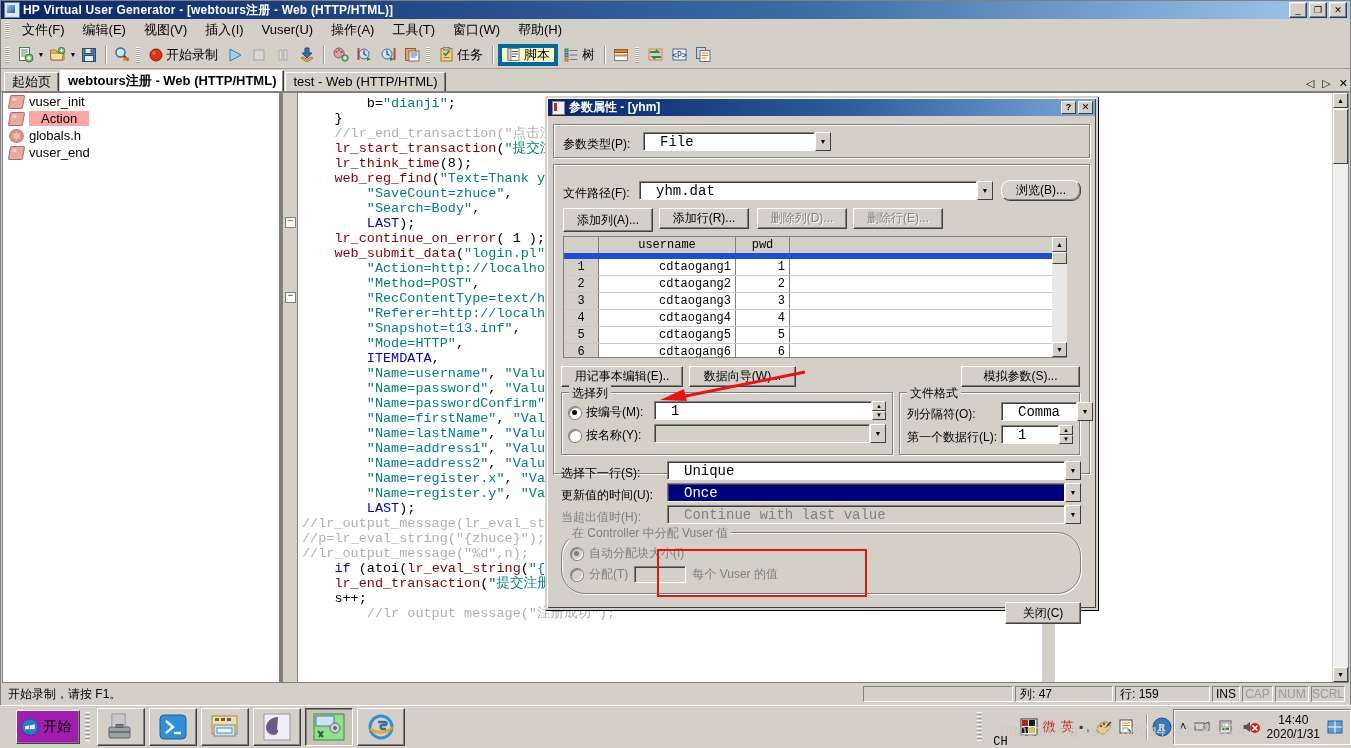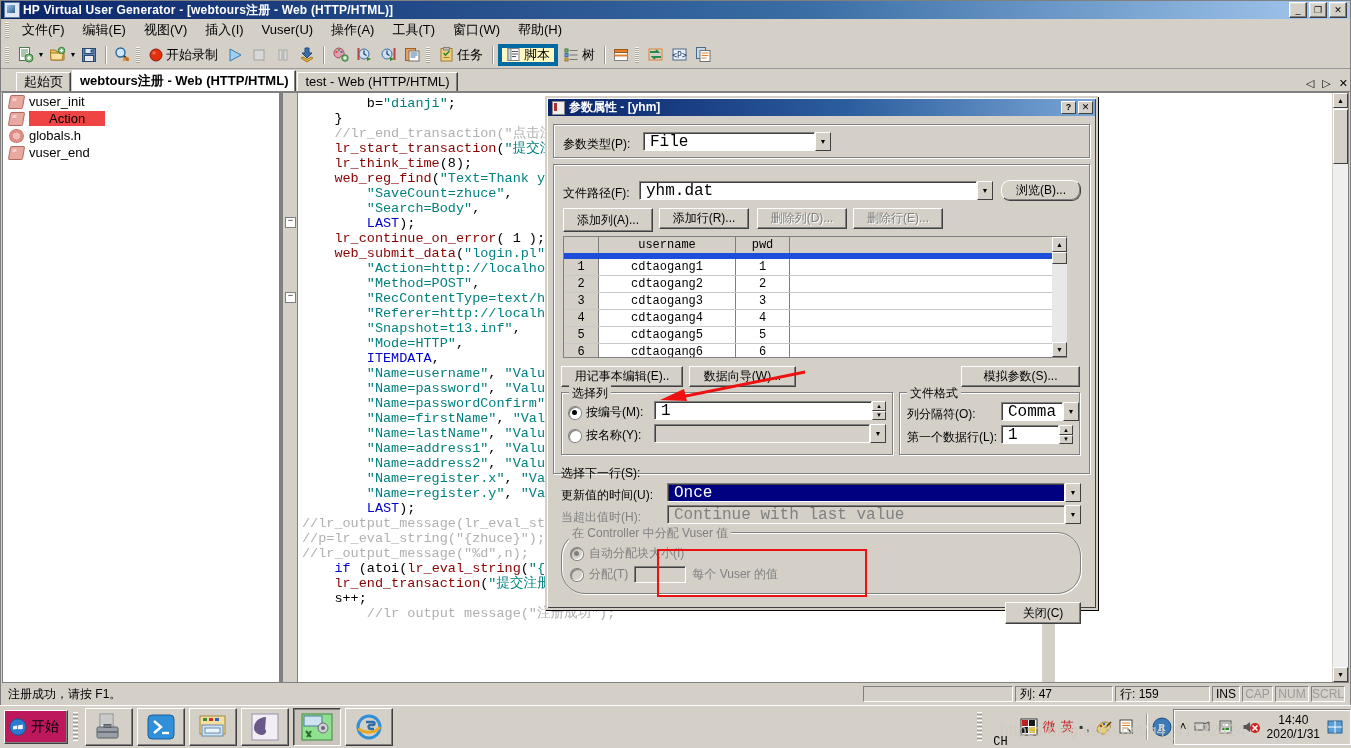--- a/index.html
+++ b/index.html
@@ -47,41 +47,41 @@
   .tbtn.pressed{border:4px solid #0369a1;background:#fef9c3;box-sizing:border-box;}
   .tbtn.wide{width:auto;padding:0 4px;}
   .tb-sep{width:1px;height:18px;background:#9a9a9a;margin:0 4px;
           box-shadow:1px 0 0 #fff;}
   .tb-lbl{font-size:13px;margin-left:3px;white-space:nowrap;}
   .arrowdn{width:8px;height:22px;display:flex;align-items:center;justify-content:center;
            font-size:7px;color:#000;}
 
   
   .doctabs{height:22px;background:#d4d0c8;display:flex;align-items:flex-end;
-           padding-left:15px;position:relative;border-bottom:1px solid #808080;}
+           padding-left:3px;position:relative;border-bottom:1px solid #808080;}
   .dtab{height:18px;line-height:17px;padding:0 7px;margin-right:1px;font-size:13px;
         background:#d4d0c8;border:1px solid #fff;border-right-color:#404040;
         border-bottom:none;box-shadow:inset -1px 0 0 #808080;white-space:nowrap;}
   .dtab.active{font-weight:bold;background:#fff;height:20px;line-height:19px;}
   .dtab.plain{background:#d4d0c8;}
   .tabnav{position:absolute;right:2px;bottom:1px;display:flex;gap:8px;align-items:center;
           font-size:11px;color:#000;}
   .tabnav span{cursor:default;}
 
   
   .workspace{position:absolute;left:1px;top:91px;right:1px;bottom:22px;background:#808080;}
   .treepanel{position:absolute;left:0;top:0;width:278px;bottom:0;background:#fff;
              border:1px solid #808080;box-sizing:border-box;overflow:hidden;}
   .treerow{display:flex;align-items:center;height:17px;padding-left:6px;font-size:13px;}
   .tree-ico{width:13px;height:12px;margin-right:5px;flex:0 0 auto;position:relative;}
   .ico-brick{background:#e8a9a0;border:1px solid #b06a62;transform:skewX(-10deg);border-radius:2px;}
   .ico-brick:after{content:"";position:absolute;left:2px;top:2px;width:4px;height:3px;background:#f4d0cb;}
   .ico-h{background:radial-gradient(circle,#f3bcb6 0 40%,#e08f86 41% 100%);
          border:1px dotted #b06a62;border-radius:50%;}
-  .treelbl.sel{background:#ef4444;padding:0 20px;}
+  .treelbl.sel{background:#fca5a5;padding:0 12px;}
 
   .codepanel{position:absolute;left:280px;top:0;right:0;bottom:0;background:#fff;
              border:1px solid #808080;box-sizing:border-box;overflow:hidden;}
   .gutter{position:absolute;left:0;top:0;bottom:0;width:14px;background:#d4d0c8;
           border-right:1px solid #808080;}
   .fold{position:absolute;left:2px;width:9px;height:9px;border:1px solid #7f7f7f;background:#fff;
         font-size:9px;line-height:7px;text-align:center;color:#000;font-family:"Liberation Mono",monospace;}
   .code{position:absolute;left:15px;top:0;right:0;bottom:0;padding:3px 0 0 4px;
         font-family:"Liberation Mono","DejaVu Sans Mono",monospace;font-size:13.5px;
         line-height:15px;white-space:pre;color:#000;overflow:hidden;}
@@ -127,21 +127,21 @@
 
   .dlg-body{position:absolute;left:2px;right:2px;top:20px;bottom:2px;}
   .group{border:1px solid #808080;box-shadow:inset 1px 1px 0 #fff, 1px 1px 0 #fff;
          position:absolute;box-sizing:border-box;}
   .group-lbl{position:absolute;top:-8px;left:7px;background:#d4d0c8;padding:0 3px;font-size:12px;}
 
   .lbl{font-size:12px;color:#000;white-space:nowrap;}
   .lbl.dim{color:#808080;}
   .tfield{background:#fff;border:1px solid #808080;border-right-color:#fff;border-bottom-color:#fff;
           box-shadow:inset 1px 1px 0 #404040;box-sizing:border-box;
-          font-family:"Liberation Mono",monospace;font-size:16px;padding:1px 6px;
+          font-family:"Liberation Mono",monospace;font-size:14px;padding:1px 16px;
           display:flex;align-items:center;}
   .tfield.dimbg{background:#d4d0c8;color:#808080;}
   .combo{display:flex;align-items:stretch;}
   .combo .tfield{flex:1 1 auto;}
   .combo-btn{width:16px;background:#d4d0c8;border:1px solid #fff;border-right-color:#404040;
              border-bottom-color:#404040;box-sizing:border-box;display:flex;align-items:center;
              justify-content:center;font-size:7px;flex:0 0 auto;}
   .spin{width:14px;display:flex;flex-direction:column;flex:0 0 auto;}
   .spin div{flex:1;background:#d4d0c8;border:1px solid #fff;border-right-color:#404040;
             border-bottom-color:#404040;box-sizing:border-box;display:flex;align-items:center;
@@ -156,35 +156,35 @@
   .radio.on:after{content:"";position:absolute;left:3px;top:3px;width:5px;height:5px;border-radius:50%;
                   background:#000;}
   .radio.dis{background:#d4d0c8;}
   .radio.dis.on:after{background:#808080;}
 
   
   .gridbox{position:absolute;background:#fff;border:1px solid #808080;
            box-shadow:inset 1px 1px 0 #404040;box-sizing:border-box;overflow:hidden;}
   table.grid{border-collapse:collapse;font-family:"Liberation Mono",monospace;font-size:12px;width:100%;}
   table.grid th,table.grid td{border-right:1px solid #808080;border-bottom:1px solid #c8c8c8;
-       padding:0 4px;height:16px;text-align:center;font-weight:normal;white-space:nowrap;}
+       padding:0 4px;height:16px;text-align:right;font-weight:normal;white-space:nowrap;}
   table.grid th{background:#d4d0c8;border-bottom:6px solid #1d4ed8;text-align:center;}
   table.grid td.rowhdr,table.grid th.corner{background:#d4d0c8;text-align:center;width:26px;
        border-right:1px solid #808080;}
   table.grid td.blank{border-right:none;}
 
   
   .redbox{position:absolute;border:2px solid #ee1111;box-sizing:border-box;pointer-events:none;}
   .arrow-svg{position:absolute;pointer-events:none;}
 
   
   .taskbar{position:absolute;left:0;bottom:0;width:1351px;height:42px;background:#d4d0c8;
            border-top:1px solid #fff;display:flex;align-items:center;}
-  .startbtn{margin-left:4px;height:32px;padding:0 8px 0 4px;display:flex;align-items:center;
-            background:#be185d;border:1px solid #fff;border-right-color:#404040;
+  .startbtn{margin-left:16px;height:32px;padding:0 8px 0 4px;display:flex;align-items:center;
+            background:#a21caf;border:1px solid #fff;border-right-color:#404040;
             border-bottom-color:#404040;box-shadow:inset -1px -1px 0 #808080;gap:4px;font-size:14px;}
   .tb-grip{width:5px;height:30px;margin:0 5px;
         background:repeating-linear-gradient(180deg,#fff 0 1px,#d4d0c8 1px 2px,#9a9a9a 2px 3px,#d4d0c8 3px 4px);}
   .taskitem{width:46px;height:36px;margin:0 2px;border:1px solid #fff;border-right-color:#404040;
             border-bottom-color:#404040;box-shadow:inset -1px -1px 0 #808080;background:#d4d0c8;
             display:flex;align-items:center;justify-content:center;}
   .taskitem.act{border:1px solid #404040;border-right-color:#fff;border-bottom-color:#fff;
                 box-shadow:inset 1px 1px 0 #808080;background:#c8c4bc;}
   .tray{margin-left:auto;display:flex;align-items:center;height:36px;}
   .tray-box{display:flex;align-items:center;gap:6px;height:34px;padding:0 6px;
@@ -449,21 +449,21 @@
       </div>
 
       <div class="vsb" style="right:1px;top:1px;bottom:1px;width:15px;">
         <div class="sb-btn">▲</div>
         <div class="sb-thumb" style="top:16px;height:55px;"></div>
         <div class="sb-btn" style="position:absolute;bottom:0;">▼</div>
       </div>
     </div>
 
     <div class="statusbar">
-      <div class="sb-main">注册成功，请按 F1。</div>
+      <div class="sb-main">开始录制，请按 F1。</div>
       <div class="sb-cell sb-blank"></div>
       <div class="sb-cell" style="width:98px">列: 47</div>
       <div class="sb-cell" style="width:95px">行: 159</div>
       <div class="sb-cell" style="width:28px;justify-content:center">INS</div>
       <div class="sb-cell dim" style="width:31px;justify-content:center">CAP</div>
       <div class="sb-cell dim" style="width:34px;justify-content:center">NUM</div>
       <div class="sb-cell dim" style="width:34px;justify-content:center;margin-right:4px">SCRL</div>
     </div>
   </div>
 
@@ -594,20 +594,24 @@
       <div class="lbl" style="position:absolute;left:358px;top:311px;">第一个数据行(L):</div>
       <div style="position:absolute;left:452px;top:307px;width:72px;height:19px;display:flex;">
         <div class="tfield" style="flex:1">1</div>
         <div class="spin">
           <div>▲</div>
           <div>▼</div>
         </div>
       </div>
 
       <div class="lbl" style="position:absolute;left:12px;top:347px;">选择下一行(S):</div>
+      <div class="combo" style="position:absolute;left:118px;top:343px;width:414px;height:19px;">
+        <div class="tfield">Unique</div>
+        <div class="combo-btn">▼</div>
+      </div>
 
       <div class="lbl" style="position:absolute;left:12px;top:369px;">更新值的时间(U):</div>
       <div class="combo" style="position:absolute;left:118px;top:365px;width:414px;height:19px;">
         <div class="tfield" style="background:#000080;color:#fff;">Once</div>
         <div class="combo-btn">▼</div>
       </div>
 
       <div class="lbl dim" style="position:absolute;left:12px;top:391px;">当超出值时(H):</div>
       <div class="combo" style="position:absolute;left:118px;top:387px;width:414px;height:19px;">
         <div class="tfield dimbg">Continue with last value</div>

